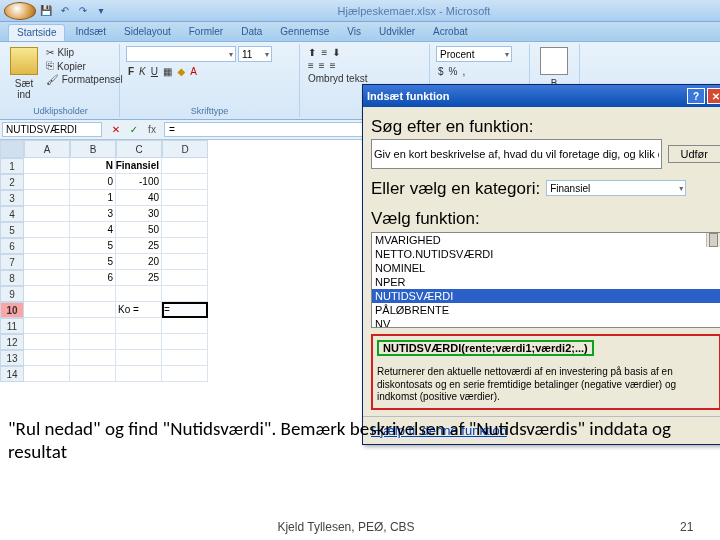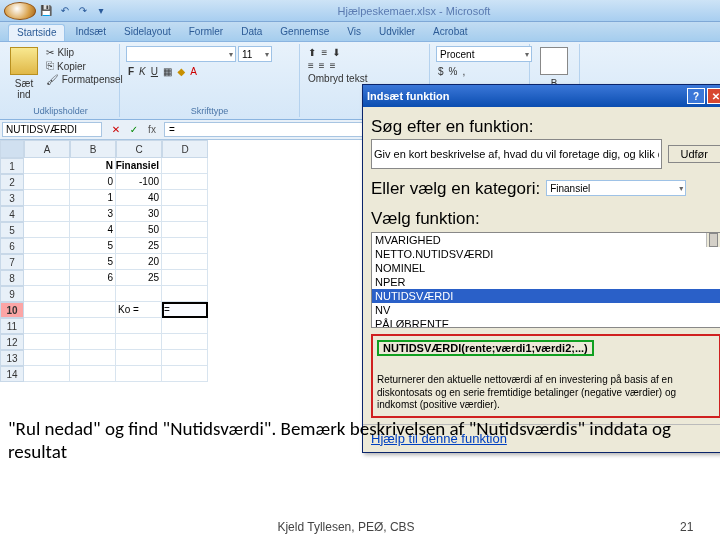--- a/index.html
+++ b/index.html
@@ -49,21 +49,21 @@
 .dlg-input{width:100%;border:1px solid #888;padding:2px;font-size:11px;background:#fff}
 .dlg-row{display:flex;gap:6px;align-items:center}
 .dlg-btn{padding:2px 12px;border:1px solid #888;background:#ece9d8;font-size:11px;cursor:pointer}
 .funlist{border:1px solid #888;background:#fff;height:96px;overflow:hidden;position:relative;font-size:11px;margin-top:3px}
 .funlist div{padding:0 3px;height:14px;line-height:14px}
 .funlist .sel{background:#2a60c8;color:#fff}
 .funlist .sb{position:absolute;right:0;top:0;bottom:0;width:14px;background:#ece9d8;border-left:1px solid #bbb}
 .funlist .sb::before,.funlist .sb::after{content:"";position:absolute;left:2px;right:2px;height:12px;background:#d4d0c8;border:1px solid #888}
 .funlist .sb::before{top:0}.funlist .sb::after{bottom:0}
 .desc{border:2px solid #d02020;padding:4px;margin-top:6px;font-size:11px}
-.desc .sig{font-weight:bold;border:2px solid #10a020;display:inline-block;padding:0 4px;margin-bottom:18px}
+.desc .sig{font-weight:bold;border:2px solid #10a020;display:inline-block;padding:0 4px;margin-bottom:10px}
 .dlg-foot{display:flex;justify-content:space-between;align-items:center;padding:6px 8px;border-top:1px solid #bbb}
 .dlg-foot a{color:#0040c0;text-decoration:underline;font-size:13px;cursor:pointer}
 .okbox{border:3px solid #d02020;padding:2px;display:inline-block}
 
 .slide-text{position:absolute;left:8px;top:418px;right:20px;font-size:19px;font-family:Calibri,sans-serif;line-height:1.2}
 .footer{position:absolute;bottom:6px;left:12px;right:10px;font-size:12px;font-family:Calibri,sans-serif;color:#444;display:flex}
 .footer .ctr{flex:1;text-align:center}
 .footer .pg{width:30px;}
 </style>
 </head>
@@ -146,21 +146,21 @@
       <div style="display:flex;gap:1px">
         <span class="rbtn">≡</span>
         <span class="rbtn">≡</span>
         <span class="rbtn">≡</span>
       </div>
       <div class="rbtn">
           <span>Ombryd tekst</span>
         </div>
     </div>
     <div class="rgroup" style="width:100px">
-      <div class="combo" style="width:96px">Procent</div>
+      <div class="combo" style="width:76px">Procent</div>
       <div style="display:flex;gap:1px;margin-top:3px">
         <span class="rbtn">$</span>
         <span class="rbtn">%</span>
         <span class="rbtn">,</span>
       </div>
     </div>
     <div class="rgroup" style="width:50px">
       <div class="rbtn rbtn-big">
         <span class="ricon ricon-big" style="background:#fff;border:1px solid #888"></span>
         <span>B</span>
@@ -286,22 +286,22 @@
         <label>Eller vælg en kategori:</label>
         <div class="combo" style="width:140px">Finansiel</div>
       </div>
       <label style="margin-top:8px">Vælg funktion:</label>
       <div class="funlist" id="funlist">
         <div>MVARIGHED</div>
           <div>NETTO.NUTIDSVÆRDI</div>
           <div>NOMINEL</div>
           <div>NPER</div>
           <div class="sel">NUTIDSVÆRDI</div>
+          <div>PÅLØBRENTE</div>
           <div>NV</div>
-          <div>PÅLØBRENTE</div>
           <div class="sb"></div>
       </div>
       <div class="desc">
         <div class="sig">NUTIDSVÆRDI(rente;værdi1;værdi2;...)</div>
         <div style="font-size:10px;line-height:1.25">Returnerer den aktuelle nettoværdi af en investering på basis af en diskontosats og en serie fremtidige betalinger (negative værdier) og indkomst (positive værdier).</div>
       </div>
     </div>
     <div class="dlg-foot">
       <a>Hjælp til denne funktion</a>
     </div>

